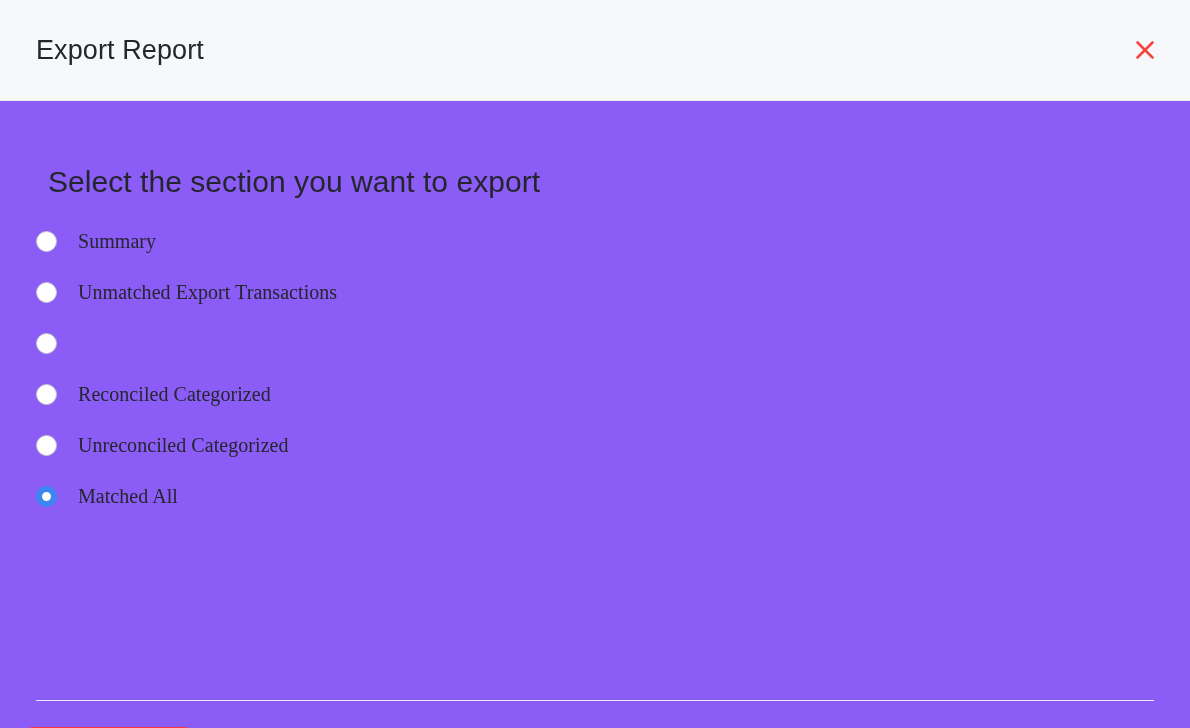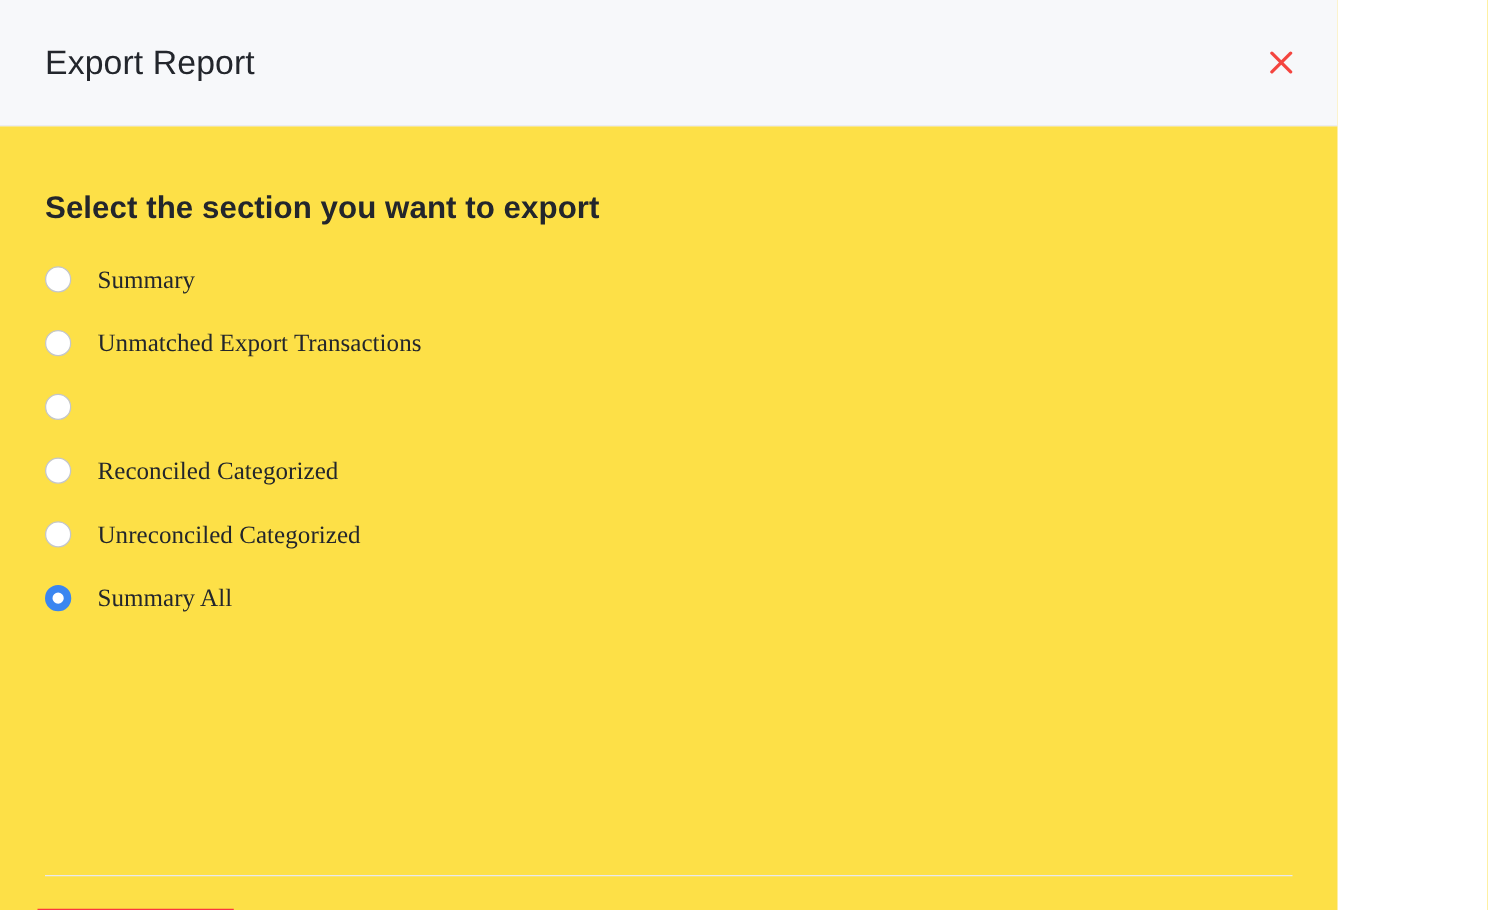--- a/index.html
+++ b/index.html
@@ -10,23 +10,23 @@
     width: 1190px;
     height: 728px;
     background: #ffffff;
     font-family: "Liberation Sans", sans-serif;
     -webkit-font-smoothing: antialiased;
     overflow: hidden;
   }
 
   .dialog {
     position: relative;
-    width: 1070px;
+    width: 1190px;
     height: 728px;
-    background: #fde047;
+    background: #8b5cf6;
     box-sizing: border-box;
     display: flex;
     flex-direction: column;
   }
 
   
   .dialog-header {
     position: relative;
     height: 101px;
     min-height: 101px;
@@ -61,24 +61,24 @@
   }
   .close-btn svg { display: block; }
 
   
   .dialog-body {
     flex: 1;
     padding: 0 36px;
     position: relative;
   }
   .section-heading {
-    margin: 0;
+    margin: 12px;
     padding-top: 52px;
-    font-size: 25px;
-    font-weight: 700;
+    font-size: 30px;
+    font-weight: 400;
     color: #23262c;
     letter-spacing: 0.05px;
     line-height: 1.1;
   }
 
   .options-list {
     margin-top: 26px;
     list-style: none;
     padding: 0;
   }
@@ -182,21 +182,21 @@
         <span class="option-label">Reconciled Categorized</span>
       </div>
 
       <div class="option-row">
         <span class="radio"></span>
         <span class="option-label">Unreconciled Categorized</span>
       </div>
 
       <div class="option-row selected">
         <span class="radio"></span>
-        <span class="option-label">Summary All</span>
+        <span class="option-label">Matched All</span>
       </div>
 
     </div>
 
     <div class="divider"></div>
 
     <div class="annotation-box"></div>
 
   </div>
 </div>

